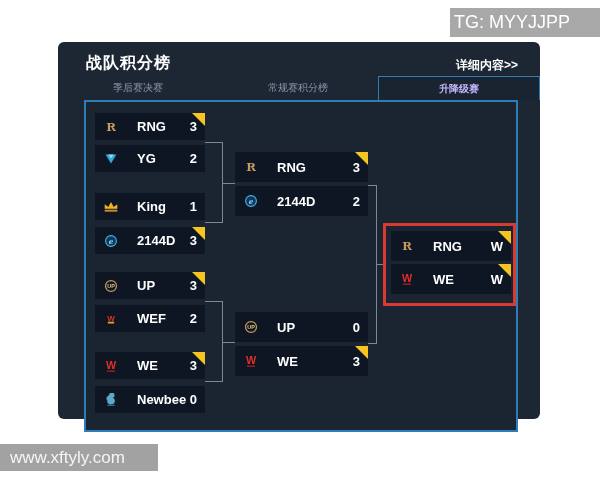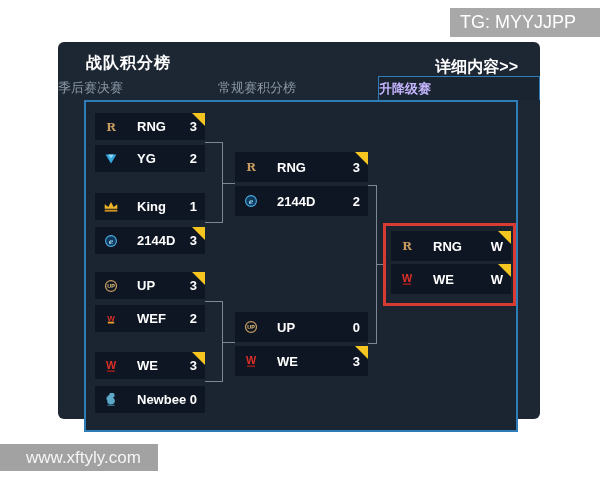--- a/index.html
+++ b/index.html
@@ -5,41 +5,41 @@
   html,body{margin:0;padding:0}
   body{
     width:600px;height:480px;position:relative;overflow:hidden;
     background:#ffffff;
     font-family:"Liberation Sans","DejaVu Sans",sans-serif;
   }
   
   .tg-box{
     position:absolute;left:450px;top:8px;width:150px;height:29px;
     background:#a8a8a8;color:#ffffff;font-size:18px;line-height:29px;
-    padding-left:10px;box-sizing:border-box;white-space:nowrap;
+    padding-left:4px;box-sizing:border-box;white-space:nowrap;
   }
   
   .panel{
     position:absolute;left:58px;top:42px;width:482px;height:377px;
     background:#1d2633;
     border-radius:6px;
   }
   .panel-title{
     position:absolute;left:28px;top:11px;
     color:#ffffff;font-size:16px;font-weight:bold;letter-spacing:1px;
   }
   .details-link{
     position:absolute;right:22px;top:15px;
-    color:#ffffff;font-size:16px;font-weight:bold;cursor:pointer;
+    color:#ffffff;font-size:12px;font-weight:bold;cursor:pointer;
   }
   .tabs{
     position:absolute;left:0;top:34px;width:100%;height:24px;display:flex;
   }
   .tab{
-    flex:1;font-size:13px;color:#8a98a5;
+    flex:1;text-align:center;font-size:10px;color:#8a98a5;
     line-height:24px;box-sizing:border-box;cursor:pointer;
   }
   .tab.active{
     color:#c4b5fd;font-weight:bold;
     border:1px solid #2e7cb8;border-bottom:none;background:#1a2330;
   }
   .content{
     position:absolute;left:26px;top:58px;width:434px;height:332px;
     border:2px solid #2e7cb8;box-sizing:border-box;background:#1b2431;
   }
@@ -71,21 +71,21 @@
   .connB{left:147px;top:259px;width:18px;height:81px}
   .connC{left:310px;top:143px;width:9px;height:159px}
   .stub{position:absolute;height:0;border-top:1px solid #7d8894}
   .stubA{left:165px;top:141px;width:12px}
   .stubB{left:165px;top:300px;width:12px}
   .stubC{left:319px;top:222px;width:6px}
   
   .watermark{
     position:absolute;left:0;top:444px;width:158px;height:27px;
     background:#a2a2a2;color:#f5f5f5;font-size:17px;line-height:27px;
-    padding-left:26px;box-sizing:border-box;white-space:nowrap;
+    padding-left:10px;box-sizing:border-box;white-space:nowrap;
   }
   svg{display:block}
 </style>
 </head>
 <body>
 
 <div class="tg-box">TG: MYYJJPP</div>
 
 <div class="panel">
 

